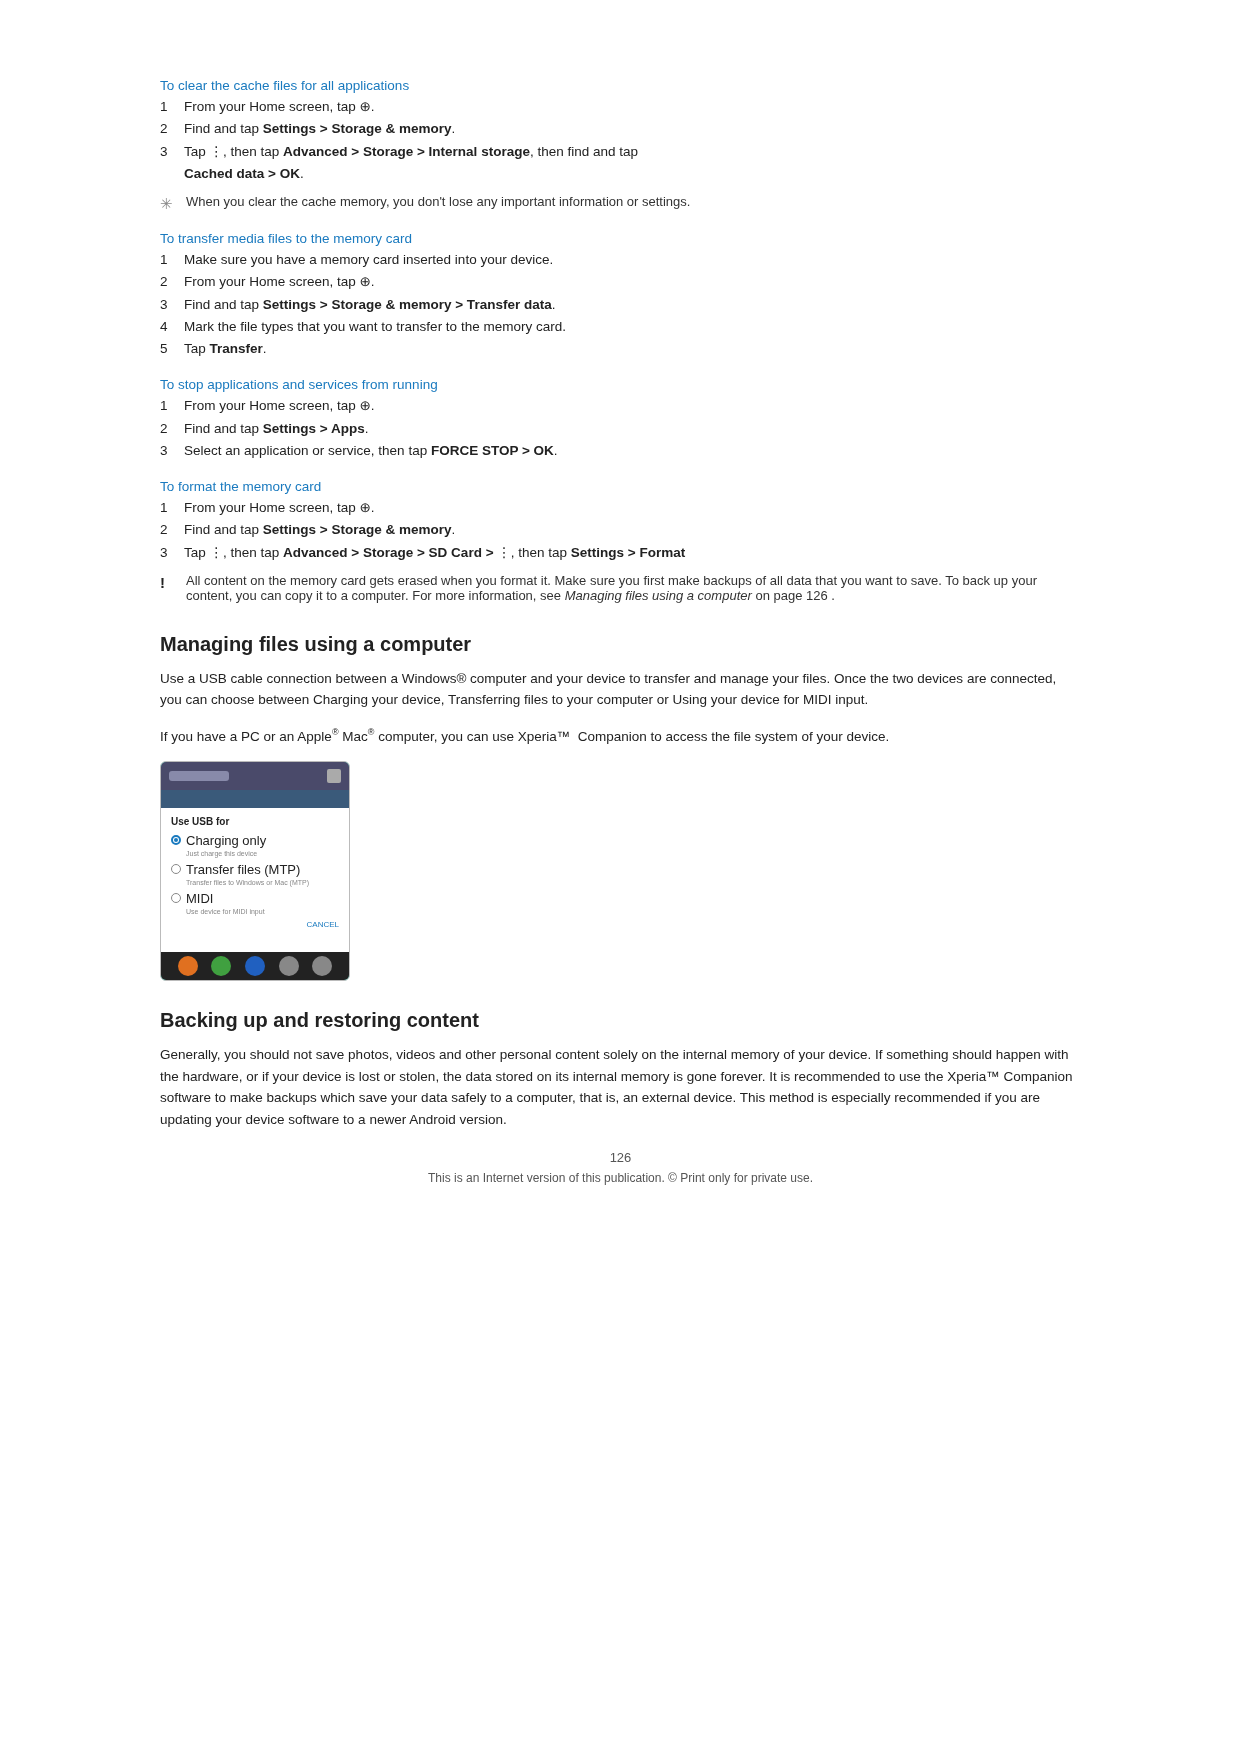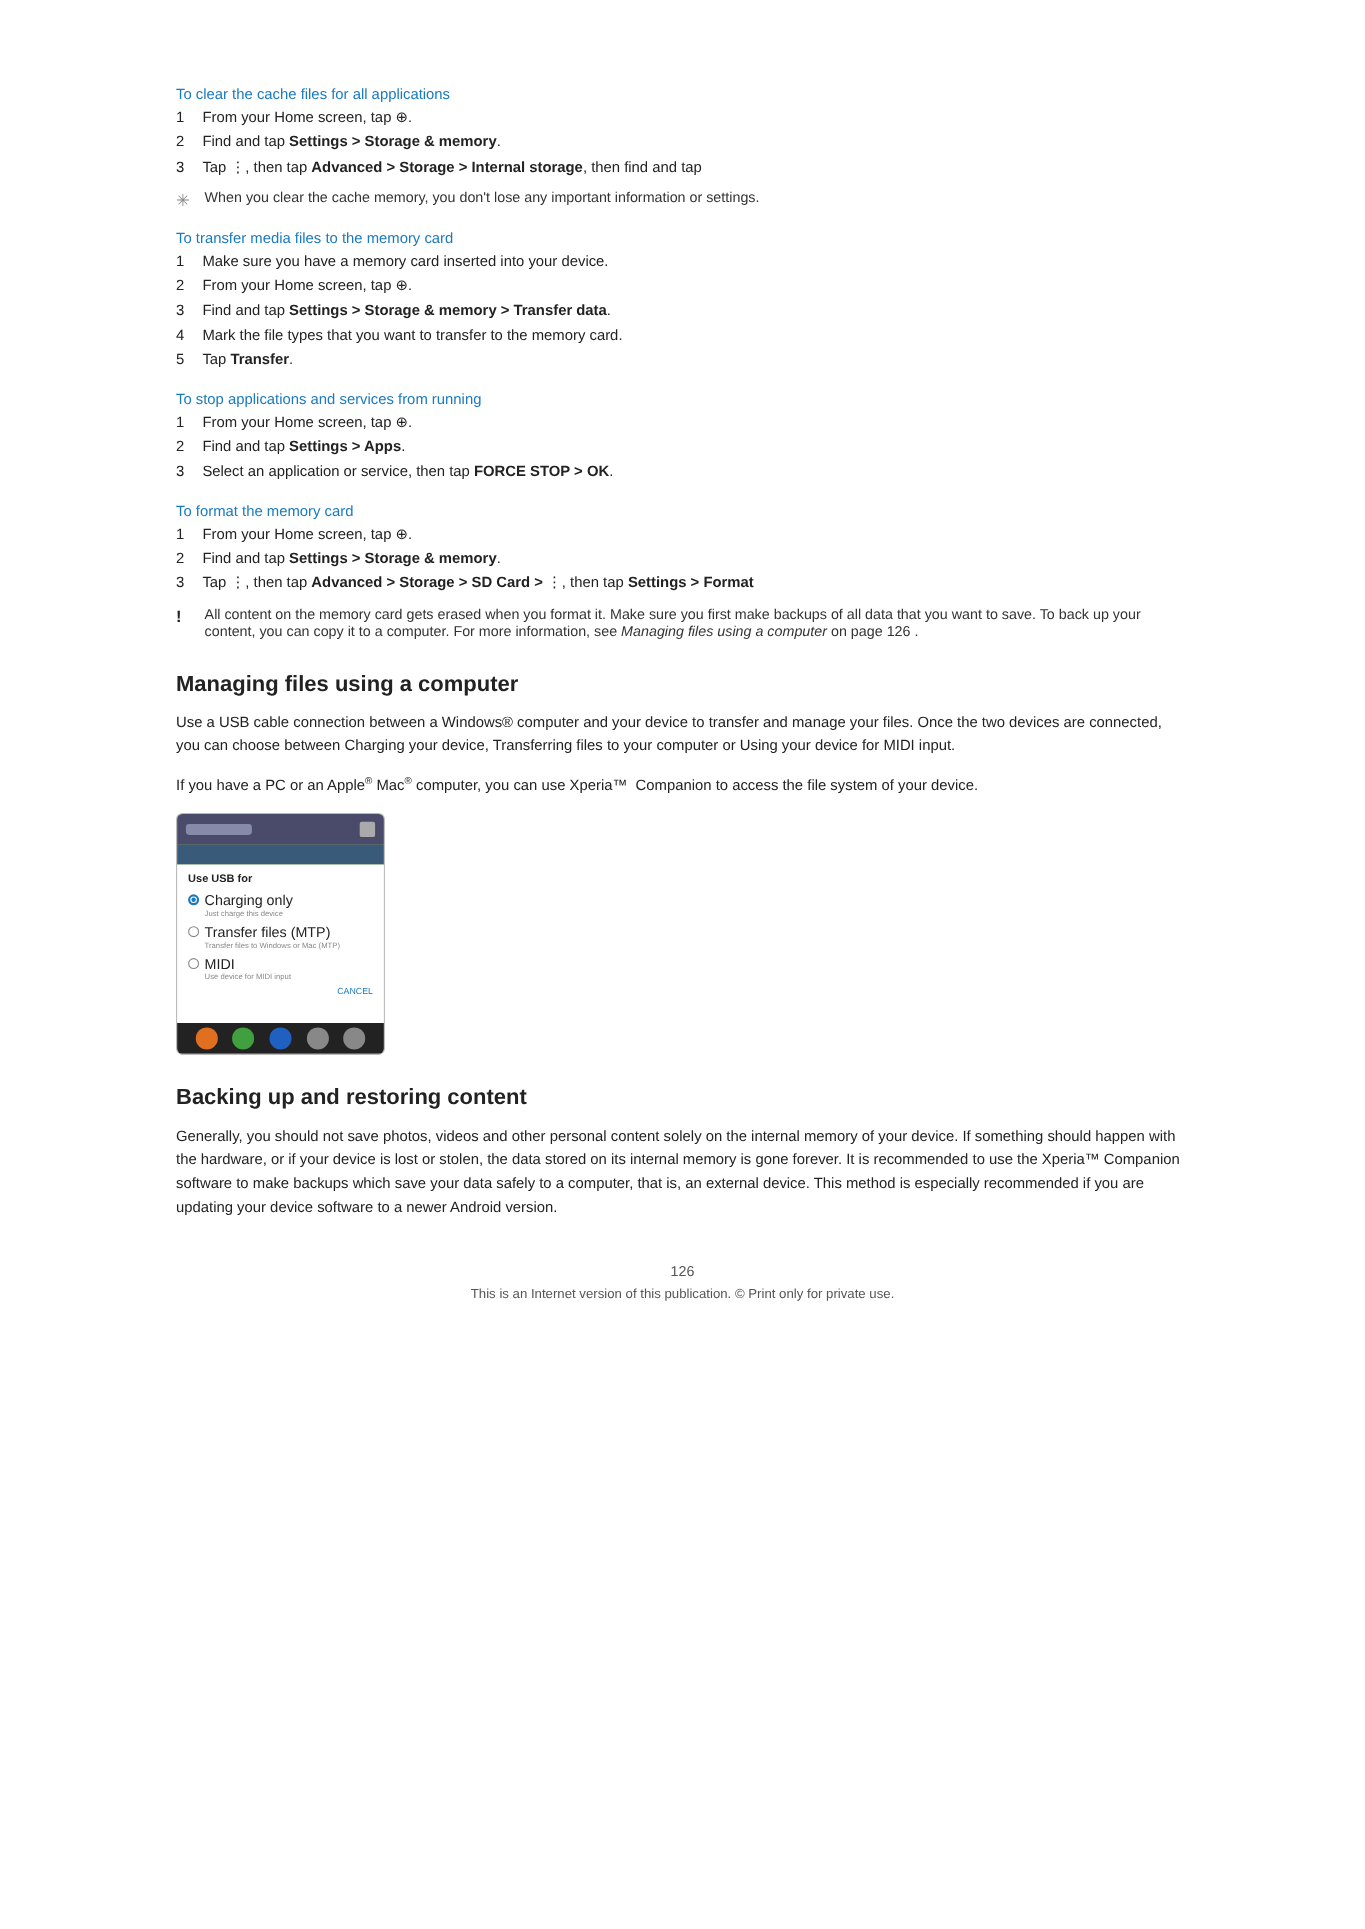--- a/index.html
+++ b/index.html
@@ -63,21 +63,21 @@
       margin: 28px 0 12px 0;
     }
     .body-para {
       margin-bottom: 14px;
       line-height: 1.6;
       font-size: 13.5px;
     }
     .device-screenshot {
       width: 190px;
       height: 220px;
-      background: #bef264;
+      background: #5eead4;
       border: 1px solid #bbb;
       border-radius: 6px;
       margin: 12px 0 18px 0;
       overflow: hidden;
       position: relative;
       display: flex;
       flex-direction: column;
     }
     .device-top {
       height: 28px;
@@ -172,21 +172,21 @@
     .footer-btn.blue { background: #2060c0; }
     .footer-btn.gray2 { background: #888; }
     .dialog-cancel {
       font-size: 8px;
       color: #1a7abf;
       text-align: right;
       margin-top: 4px;
     }
     .page-footer {
       text-align: center;
-      margin-top: 40px;
+      margin-top: 20px;
       font-size: 12px;
       color: #555;
     }
     .page-num {
       font-size: 13px;
       color: #555;
       margin-bottom: 6px;
     }
     .italic { font-style: italic; }
     sup { font-size: 9px; }
@@ -203,20 +203,24 @@
         <span class="num">1</span>
         <span>From your Home screen, tap ⊕.</span>
       </li>
       <li>
         <span class="num">2</span>
         <span>Find and tap <b>Settings &gt; Storage &amp; memory</b>.</span>
       </li>
       <li>
         <span class="num">3</span>
         <span>Tap ⋮, then tap <b>Advanced &gt; Storage &gt; Internal storage</b>, then find and tap</span>
+      </li>
+      <li>
+        <span class="num"></span>
+        <span><b>Cached data &gt; OK</b>.</span>
       </li>
     </ol>
     <div class="note-block">
       <span class="note-icon">✳</span>
       <span>When you clear the cache memory, you don't lose any important information or settings.</span>
     </div>
   </div>
 
   <div>
     <div class="section-heading">To transfer media files to the memory card</div>

